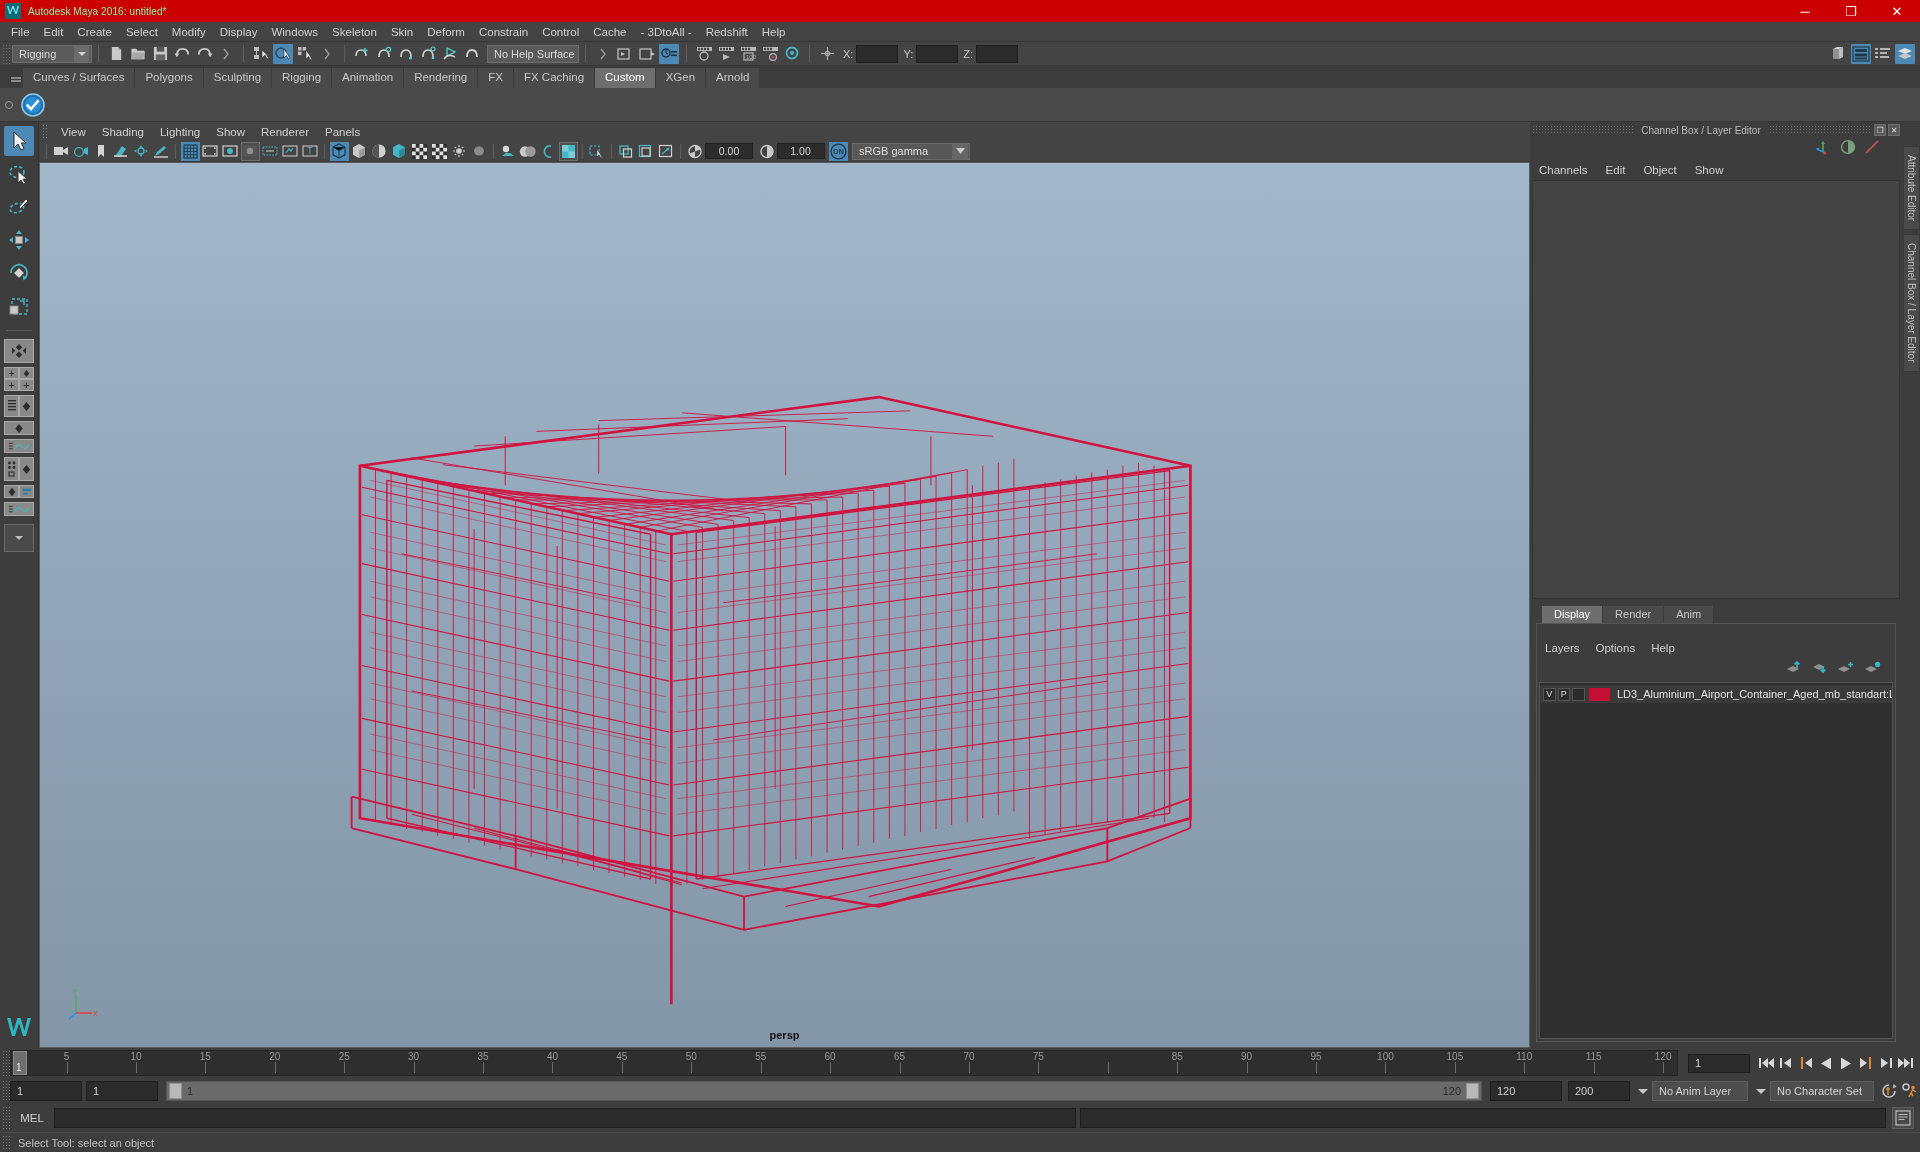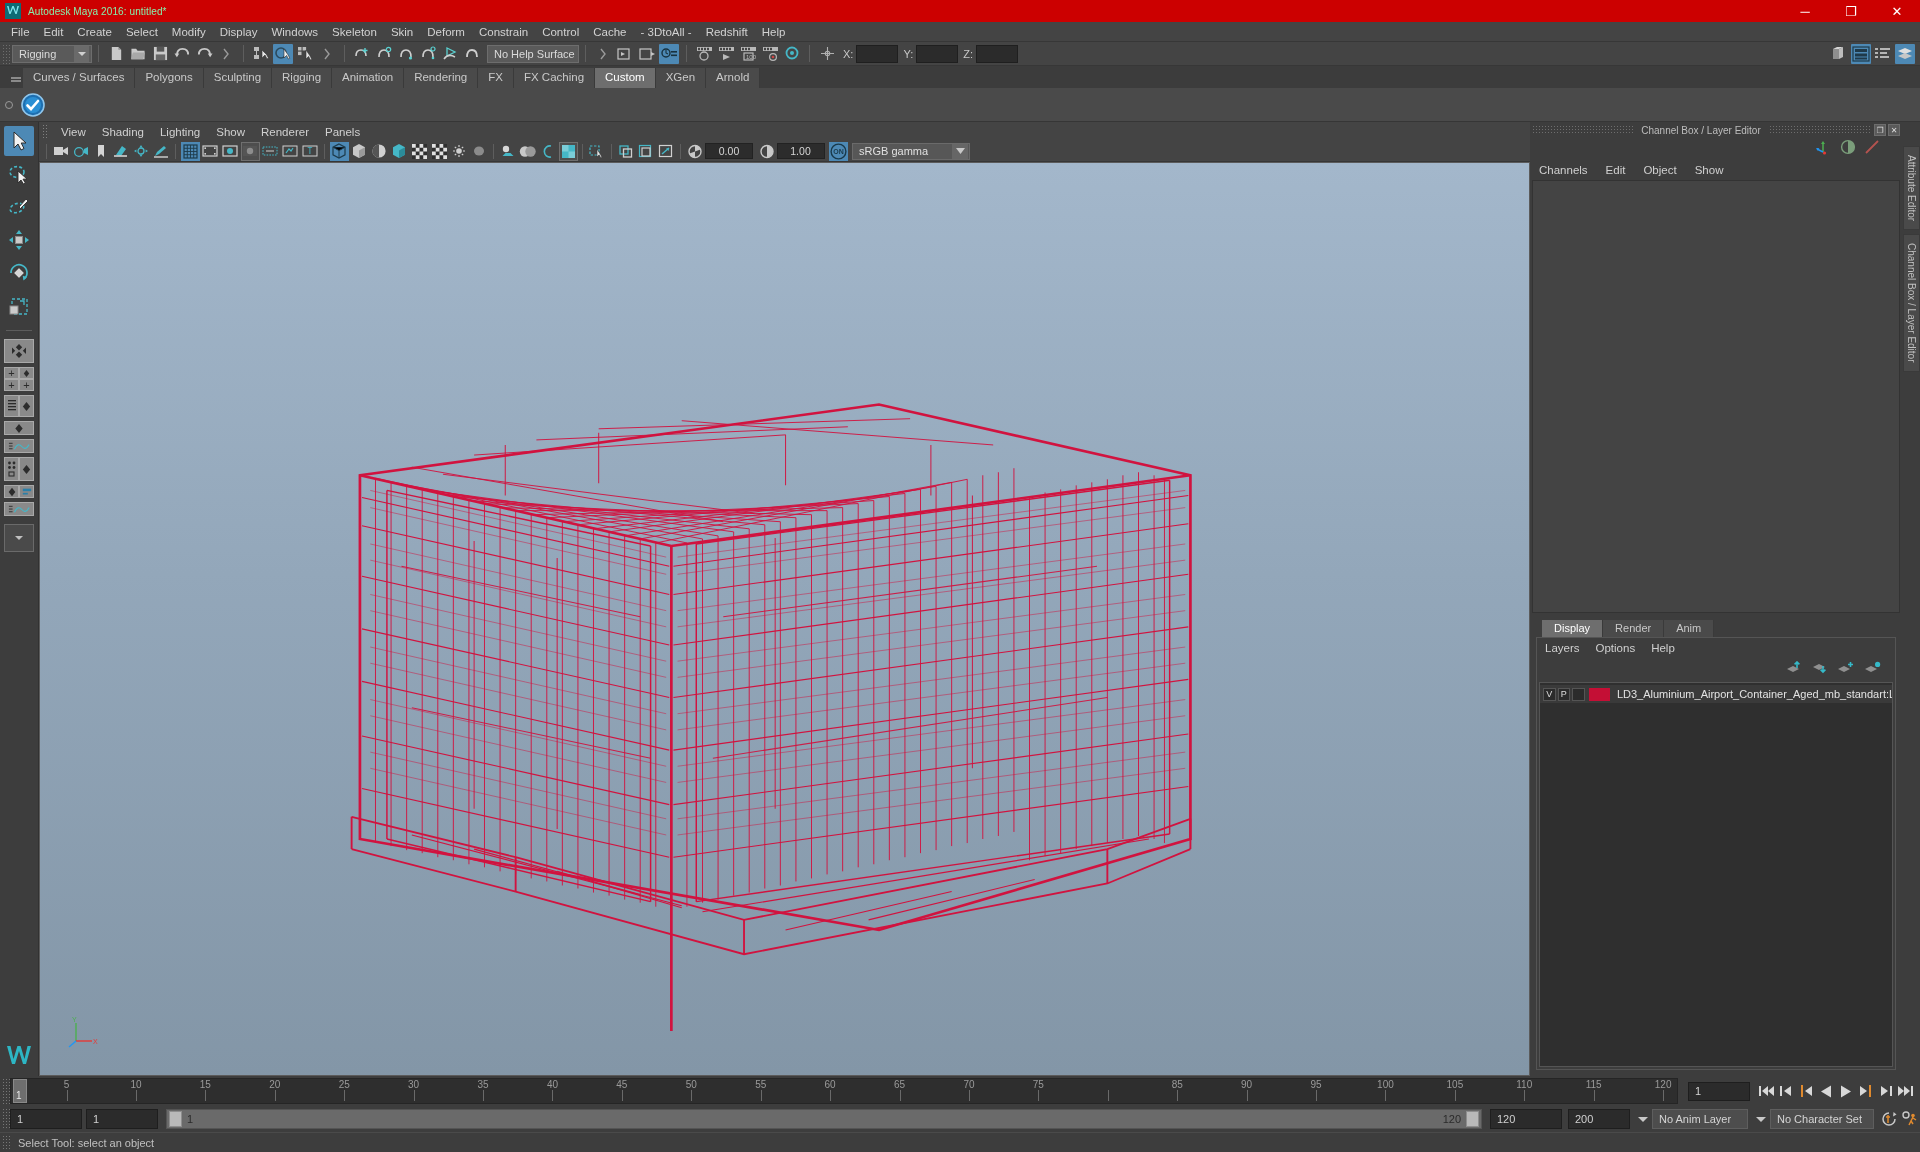--- a/index.html
+++ b/index.html
@@ -122,21 +122,21 @@
   .cb-menu { font-size:11.5px; color:#d0d0d0; padding:1px 9px; }
   .cb-body { flex:1; background:#444444; border:1px solid #333; margin:0 2px; min-height:0;}
 
   .layer-tabs { height:20px; display:flex; align-items:flex-end; flex:0 0 20px;
      padding-left:12px; margin-top:4px;}
   .ltab { font-size:11px; color:#c8c8c8; background:#4a4a4a; padding:2px 12px 3px 12px;
      border-right:1px solid #3a3a3a; }
   .ltab.active { background:#6e6e6e; color:#fff; }
   .layer-box { flex:1; background:#3d3d3d; border:1px solid #555; margin:0 6px 6px 6px;
      display:flex; flex-direction:column; min-height:0;}
-  .layer-menubar { height:20px; display:flex; align-items:center; flex:0 0 20px; }
+  .layer-menubar { height:20px; display:flex; align-items:center; flex:0 0 20px;margin-top:14px; }
   .layer-menu { font-size:11.5px; color:#d0d0d0; padding:1px 8px; }
   .layer-btns { height:22px; display:flex; align-items:center; justify-content:flex-end;
      gap:10px; padding-right:14px; flex:0 0 22px;}
   .layer-list { flex:1; background:#2f2f2f; border:1px solid #555; margin:2px;
      min-height:0; padding-top:2px;}
   .layer-row { height:18px; display:flex; align-items:center; padding-left:3px; gap:2px;
      background:#3a3a3a; }
   .lchk { width:13px; height:13px; background:#2b2b2b; border:1px solid #555; color:#ddd;
      font-size:9px; display:flex; align-items:center; justify-content:center;}
   .lswatch { width:22px; height:13px; background:#c40f35; margin-left:2px;}
@@ -1049,20 +1049,21 @@
 
         <div class="axis">
           <svg width="34" height="34" viewBox="0 0 34 34">
             <path d="M10 26 L10 8" stroke="#4caf50" stroke-width="1.4"></path>
             <text x="6" y="7" font-size="7" fill="#4caf50">Y</text>
             <path d="M10 26 L26 26" stroke="#e53935" stroke-width="1.4"></path>
             <text x="27" y="29" font-size="7" fill="#e53935">X</text>
             <path d="M10 26 L3 32" stroke="#2196f3" stroke-width="1.4"></path>
           </svg>
         </div>
+        <div class="vp-label">persp</div>
       </div>
     </div>
 
     <div class="right-col">
       <div class="panel-title">
         <div class="ptdots"></div>
         <span class="pt-text">Channel Box / Layer Editor</span>
         <div class="ptdots"></div>
         <div class="pt-btns">
           <div class="pt-btn">❐</div>
@@ -1289,19 +1290,31 @@
     </div>
     <div class="pbtn">
       <svg width="19" height="17" viewBox="0 0 19 17">
           <circle cx="5" cy="4" r="3" fill="none" stroke="#c8c8c8" stroke-width="1.4"></circle>
           <circle cx="12" cy="4.5" r="1.8" fill="#e08a2e"></circle>
           <path d="M12 6 l-2 4 l2 3 M12 7 l3 2 M10 10 l-2 4" stroke="#e08a2e" stroke-width="1.5" fill="none"></path>
         </svg>
     </div>
   </div>
 
+  <div class="cmdline" style="position:relative">
+    <div class="ts-dots" style="height:24px"></div>
+    <div class="cmd-label">MEL</div>
+    <div class="cmd-input"></div>
+    <div class="cmd-out"></div>
+    <div class="cmd-btn">
+      <svg width="16" height="16" viewBox="0 0 16 16">
+          <rect x="1" y="1" width="14" height="14" fill="none" stroke="#bdbdbd" stroke-width="1.2"></rect>
+          <path d="M3.5 4.5 h9 M3.5 7 h9 M3.5 9.5 h6" stroke="#bdbdbd" stroke-width="1"></path>
+        </svg>
+    </div>
+  </div>
 
   <div class="statusbar">
     <div class="ts-dots" style="height:16px"></div>
     <span class="sb-text">Select Tool: select an object</span>
   </div>
 
 </div>
 
 </body></html>

